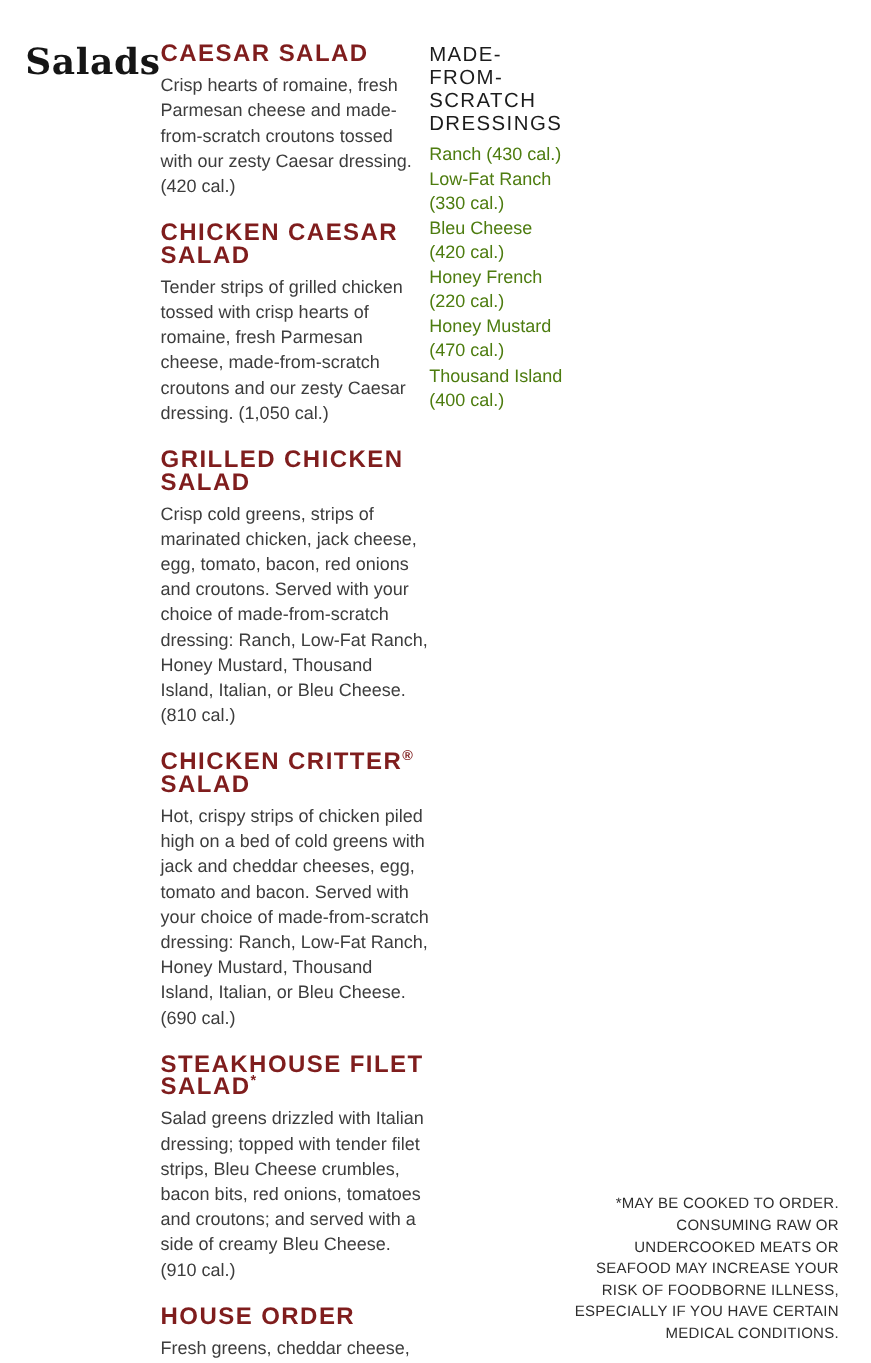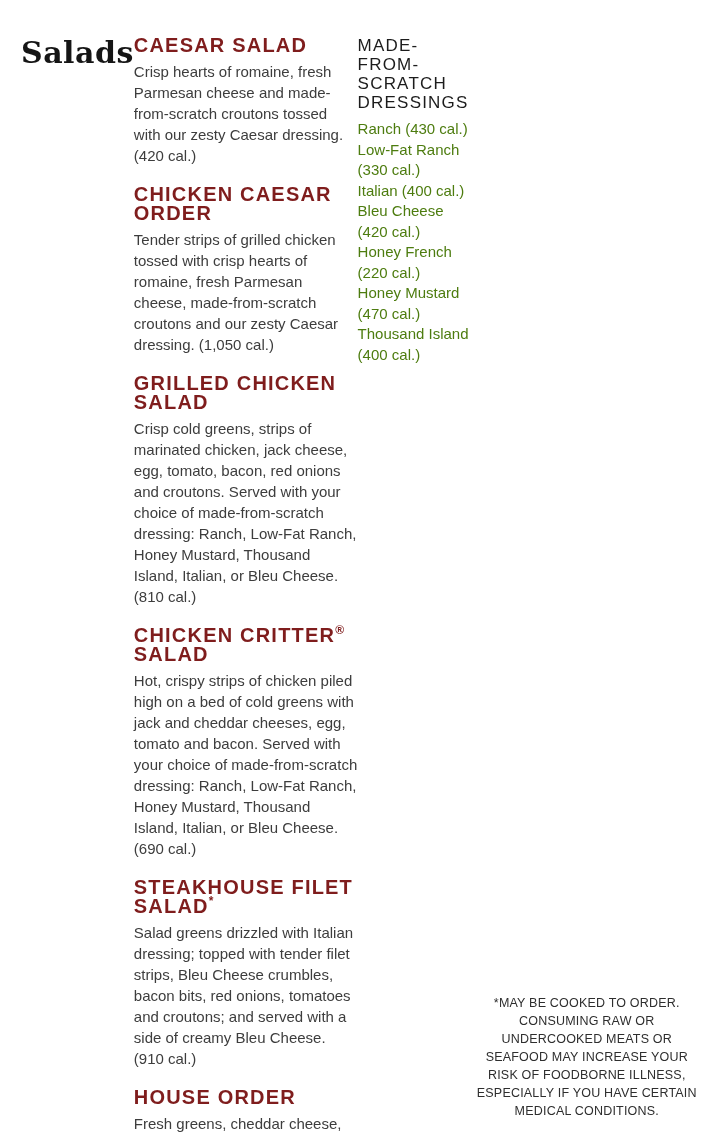--- a/index.html
+++ b/index.html
@@ -75,42 +75,42 @@
     line-height: 20.5px;
     color: #4d7c0f;
   }
   .disclaimer {
     margin-top: auto;
     padding: 0 6px;
   }
   .disclaimer p {
     margin: 0 auto;
     max-width: 692px;
-    text-align: center;
+    text-align: right;
     font-size: 12.5px;
     line-height: 18px;
     letter-spacing: 0.2px;
     color: #2e2e2e;
   }
 </style>
 </head>
 <body>
 
 <div class="page">
 
   <h1 class="page-title">Salads</h1>
 
   <div>
   <section class="menu-item">
     <h2 class="item-name"><span class="pre">CAESAR SALAD</span><sup class="mark"></sup><span class="post"></span></h2>
     <p class="item-desc">Crisp hearts of romaine, fresh Parmesan cheese and made-from-scratch croutons tossed with our zesty Caesar dressing. (420 cal.)</p>
   </section>
 
   <section class="menu-item">
-    <h2 class="item-name"><span class="pre">CHICKEN CAESAR ORDER</span><sup class="mark"></sup><span class="post"></span></h2>
+    <h2 class="item-name"><span class="pre">CHICKEN CAESAR SALAD</span><sup class="mark"></sup><span class="post"></span></h2>
     <p class="item-desc">Tender strips of grilled chicken tossed with crisp hearts of romaine, fresh Parmesan cheese, made-from-scratch croutons and our zesty Caesar dressing. (1,050 cal.)</p>
   </section>
 
   <section class="menu-item">
     <h2 class="item-name"><span class="pre">GRILLED CHICKEN SALAD</span><sup class="mark"></sup><span class="post"></span></h2>
     <p class="item-desc">Crisp cold greens, strips of marinated chicken, jack cheese, egg, tomato, bacon, red onions and croutons. Served with your choice of made-from-scratch dressing: Ranch, Low-Fat Ranch, Honey Mustard, Thousand Island, Italian, or Bleu Cheese. (810 cal.)</p>
   </section>
 
   <section class="menu-item">
     <h2 class="item-name"><span class="pre">CHICKEN CRITTER</span><sup class="mark">®</sup><span class="post"> SALAD</span></h2>
@@ -126,21 +126,20 @@
     <h2 class="item-name"><span class="pre">HOUSE ORDER</span><sup class="mark"></sup><span class="post"></span></h2>
     <p class="item-desc">Fresh greens, cheddar cheese, tomato, eggs, and made-from-scratch croutons. Served with your choice of made-from-scratch dressing: Ranch, Low-Fat Ranch, Honey Mustard, Thousand Island, Italian, or Bleu Cheese. (230 cal.)</p>
   </section>
 </div>
 
   <section>
     <h2 class="dressings-heading">MADE-FROM-SCRATCH DRESSINGS</h2>
     <ul class="dressings-list">
         <li>Ranch (430 cal.)</li>
         <li>Low-Fat Ranch (330 cal.)</li>
-        <li>Italian (400 cal.)</li>
         <li>Bleu Cheese (420 cal.)</li>
         <li>Honey French (220 cal.)</li>
         <li>Honey Mustard (470 cal.)</li>
         <li>Thousand Island (400 cal.)</li>
       </ul>
   </section>
 
   <footer class="disclaimer">
     <p>*MAY BE COOKED TO ORDER. CONSUMING RAW OR UNDERCOOKED MEATS OR SEAFOOD MAY INCREASE YOUR RISK OF FOODBORNE ILLNESS, ESPECIALLY IF YOU HAVE CERTAIN MEDICAL CONDITIONS.</p>
   </footer>

